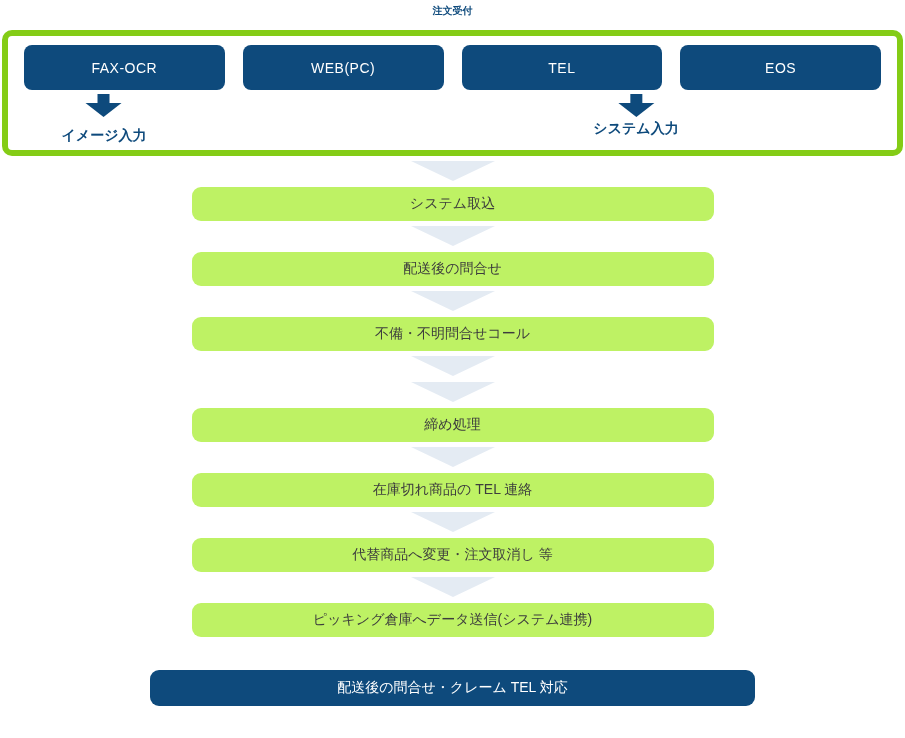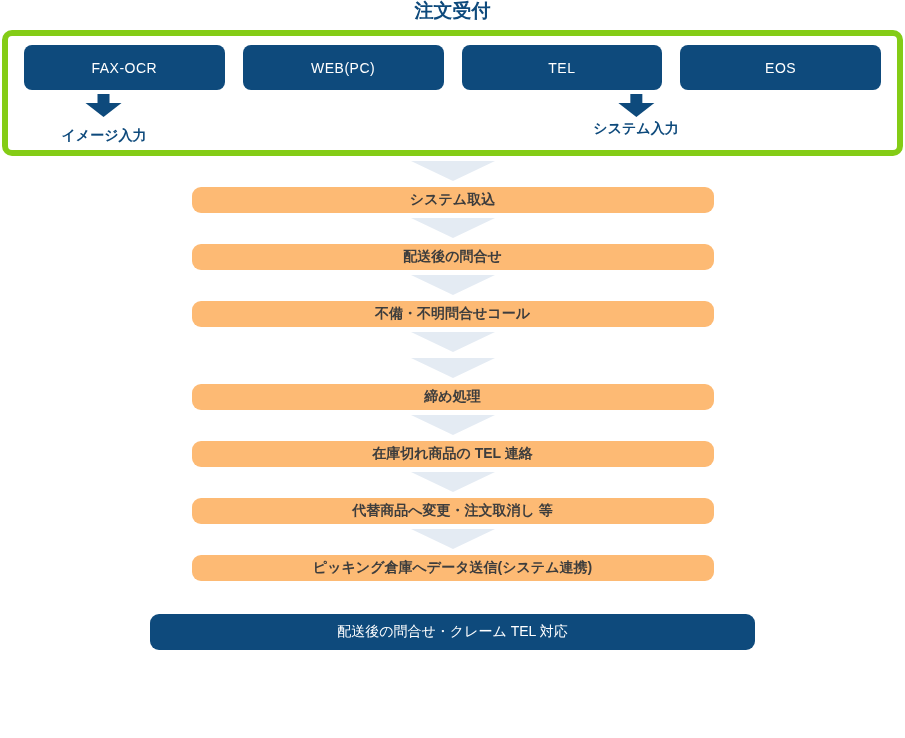--- a/index.html
+++ b/index.html
@@ -1,21 +1,21 @@
 <!DOCTYPE html>
 <html><head>
 <meta charset="utf-8">
 <style>
   html,body{margin:0;padding:0;background:#ffffff;}
   body{font-family:"Liberation Sans","DejaVu Sans",sans-serif;}
   .page{position:relative;width:905px;height:738px;background:#ffffff;overflow:hidden;}
 
   .title{
     padding-top:2px;text-align:center;
-    font-size:19px;font-weight:bold;color:#0e4a7c;line-height:18px;
+    font-size:10px;font-weight:bold;color:#0e4a7c;line-height:18px;
   }
 
   .channels{
     position:relative;margin:10px 2px 0;height:114px;
     border:6px solid #84cc16;border-radius:10px;box-sizing:content-box;
   }
   .channels-row{display:flex;gap:18px;padding:9px 16px 0;}
   .chbtn{
     flex:1;height:45px;background:#0e4a7c;color:#ffffff;border-radius:8px;
     display:flex;align-items:center;justify-content:center;
@@ -37,23 +37,23 @@
   }
   .output-label{margin-top:3px;font-size:14px;font-weight:bold;color:#0e4a7c;white-space:nowrap;}
 
   .flow{width:522px;margin:0 auto;}
   .chev{
     width:0;height:0;margin:5px auto 6px;
     border-left:42px solid transparent;border-right:42px solid transparent;
     border-top:20px solid #e4ebf3;
   }
   .step{
-    height:26px;background:#fdba74;border-radius:9px;
+    height:34px;background:#bef264;border-radius:9px;
     display:flex;align-items:center;justify-content:center;
-    font-size:14px;color:#3d3d3d;white-space:nowrap;font-weight:bold;
+    font-size:14px;color:#3d3d3d;white-space:nowrap;
   }
 
   .final-step{
     width:605px;height:36px;margin:33px auto 16px;
     background:#0e4a7c;border-radius:9px;color:#ffffff;
     display:flex;align-items:center;justify-content:center;
     font-size:14px;white-space:nowrap;
   }
 </style>
 </head>

